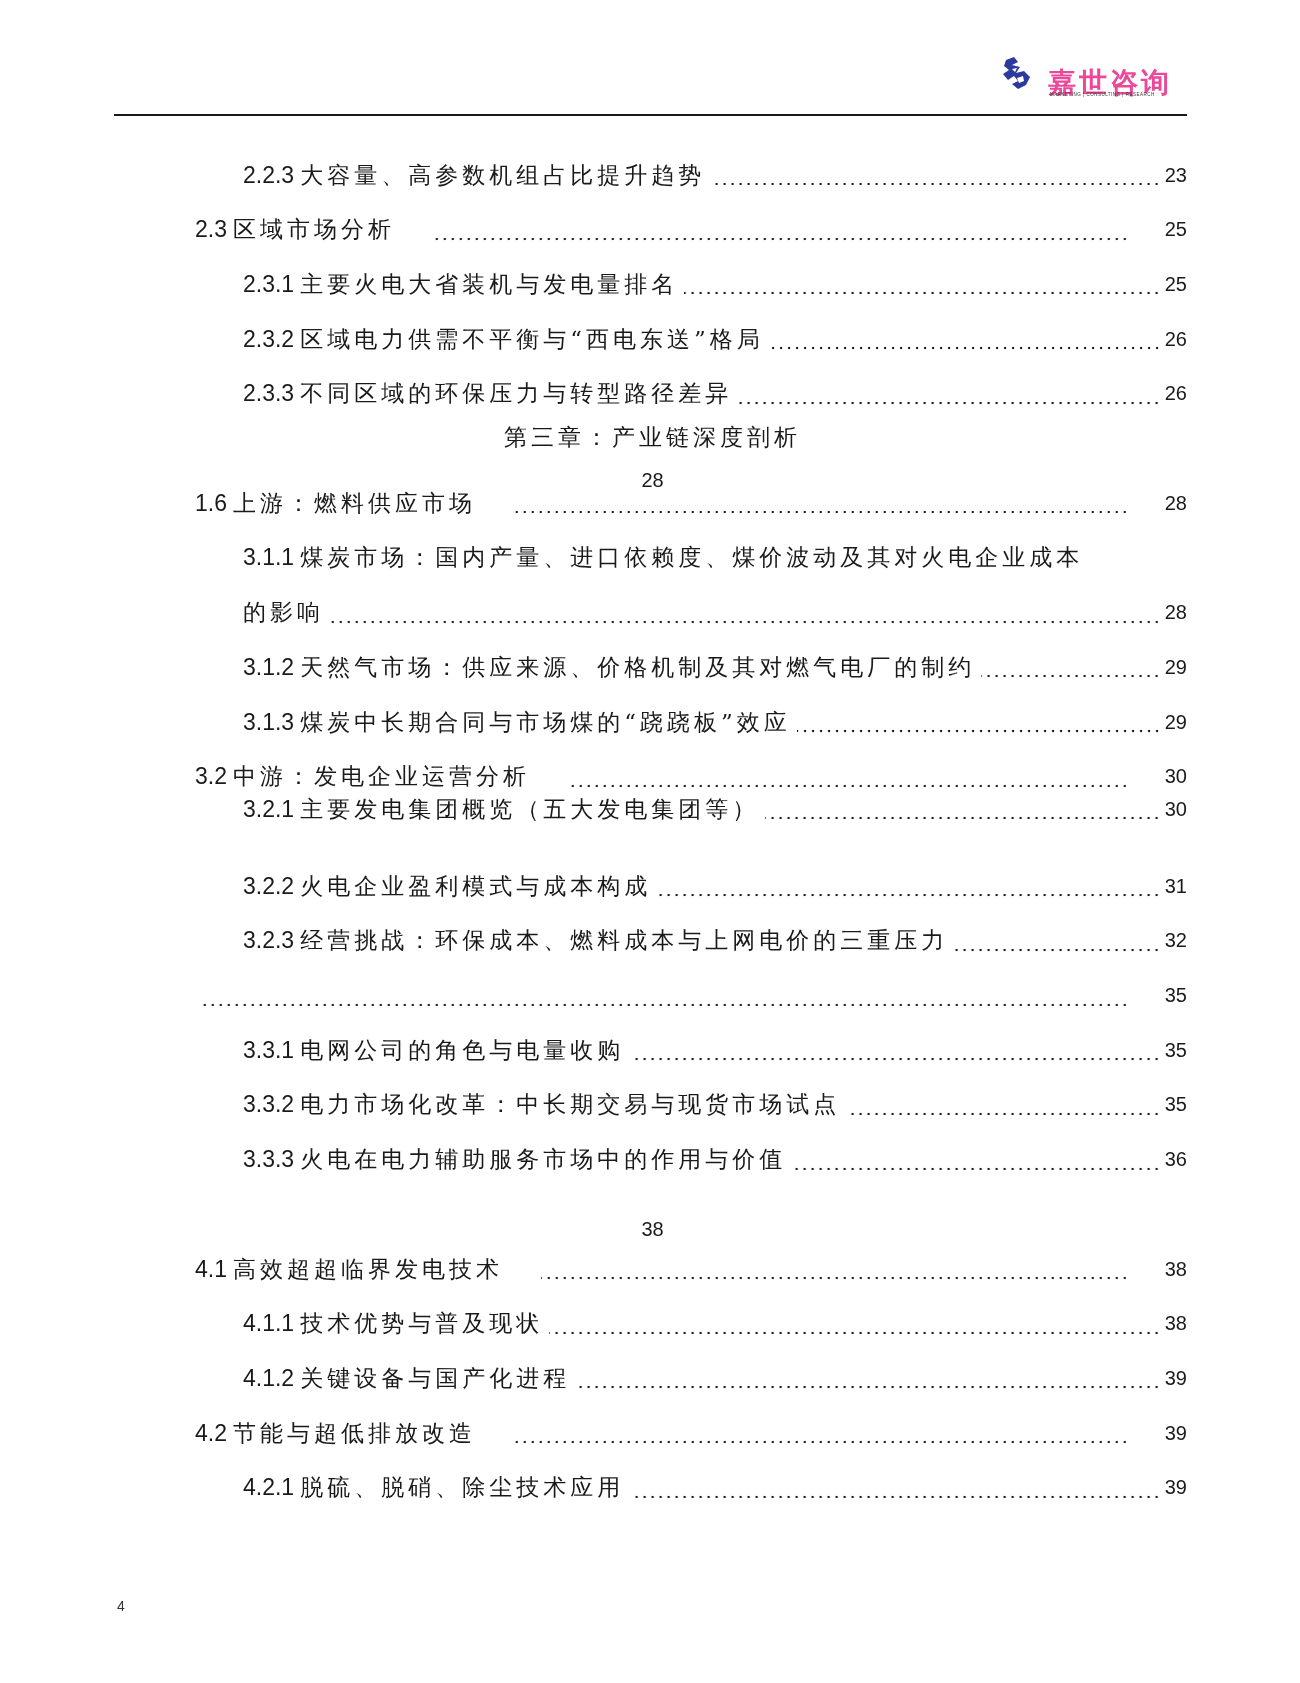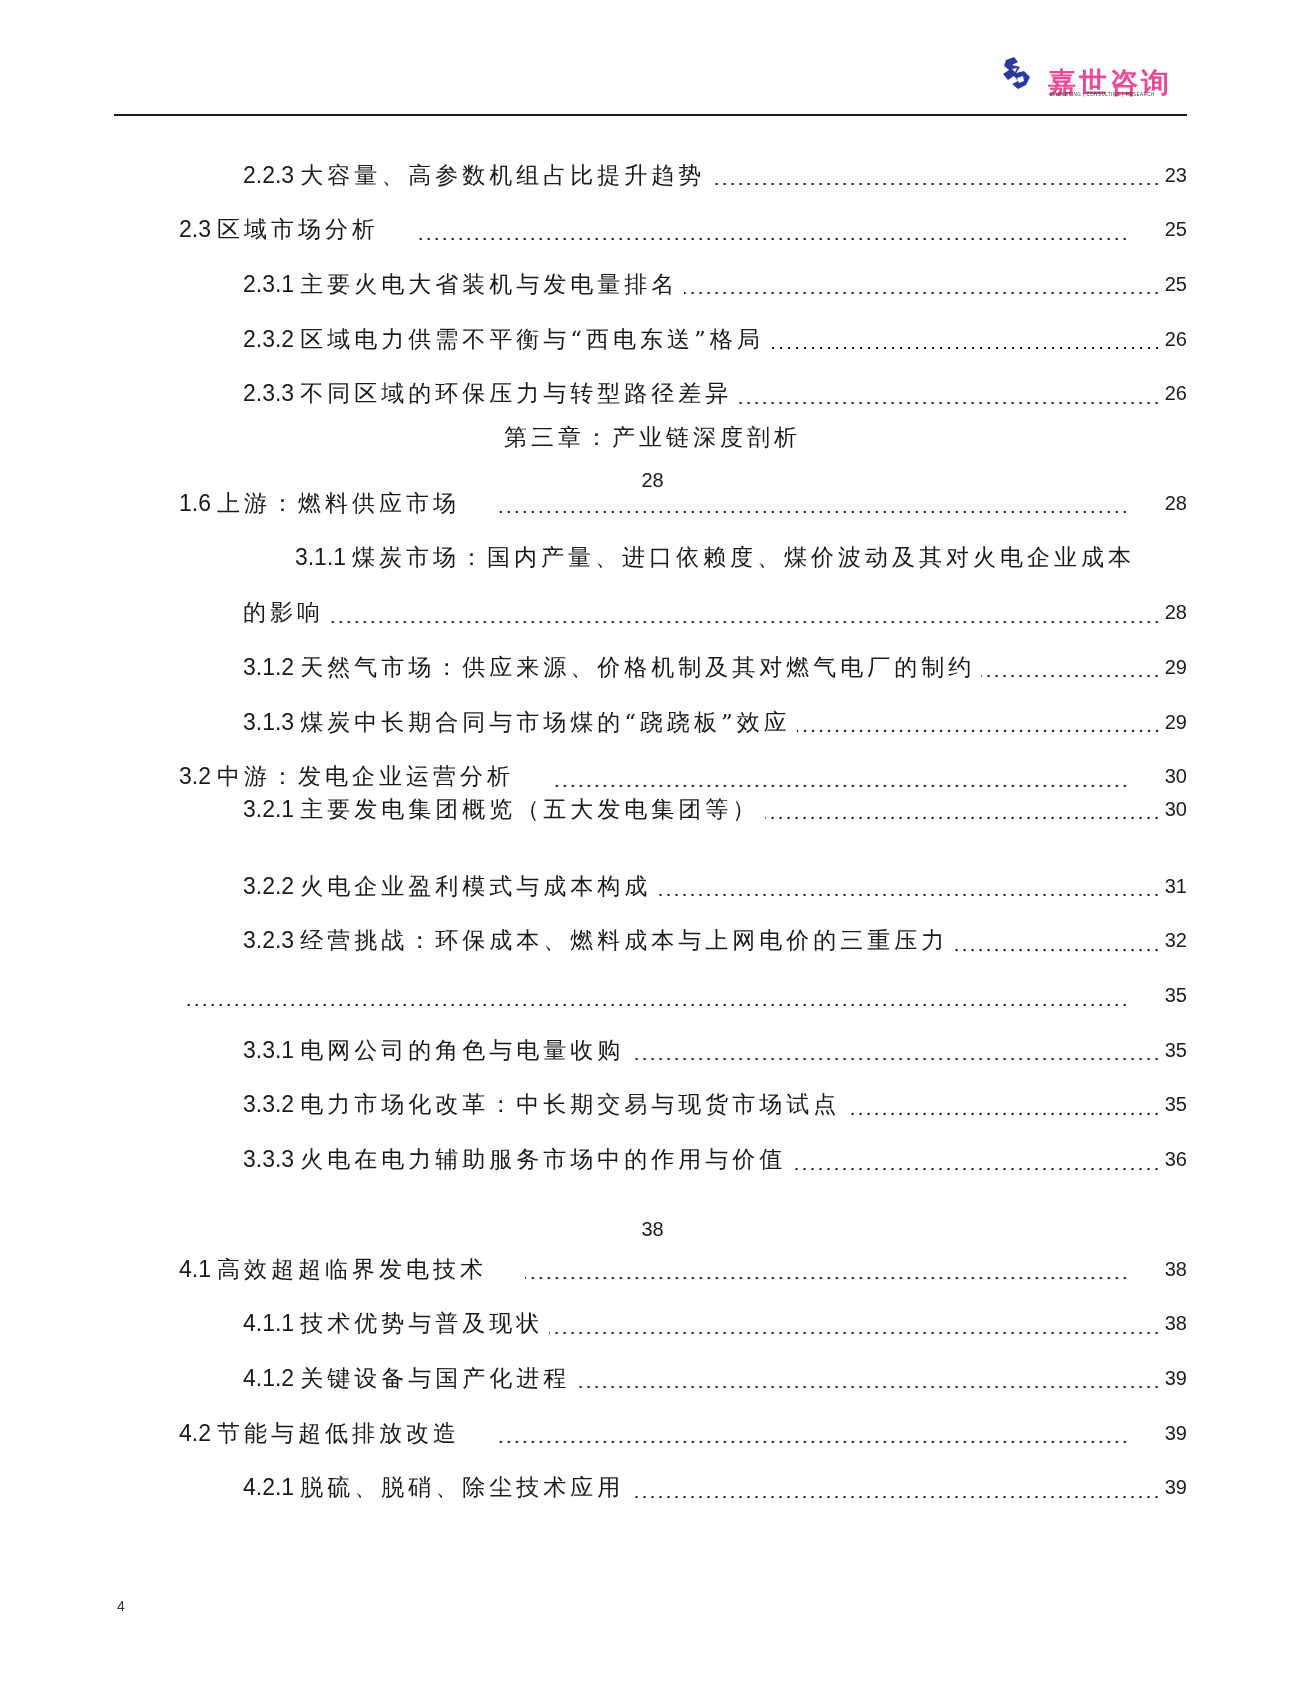--- a/index.html
+++ b/index.html
@@ -71,22 +71,22 @@
       position: absolute;
       height: 54px;
       display: flex;
       align-items: center;
       right: 113px;
       font-size: 23px;
       letter-spacing: 4px;
       white-space: nowrap;
     }
     .toc-line.l1 { left: 118px; flex-direction: column; }
-    .toc-line.l2 { left: 179px; gap: 32px; }
-    .toc-line.l3 { left: 243px; justify-content: center; }
+    .toc-line.l2 { left: 195px; gap: 32px; }
+    .toc-line.l3 { left: 243px; }
     .toc-title { flex: 0 0 auto; }
     .toc-num {
       font-family: "Liberation Sans", "DejaVu Sans", sans-serif;
       letter-spacing: 0;
       margin-right: 6px;
     }
     .leader {
       flex: 1 1 auto;
       height: 4px;
       align-self: flex-end;

